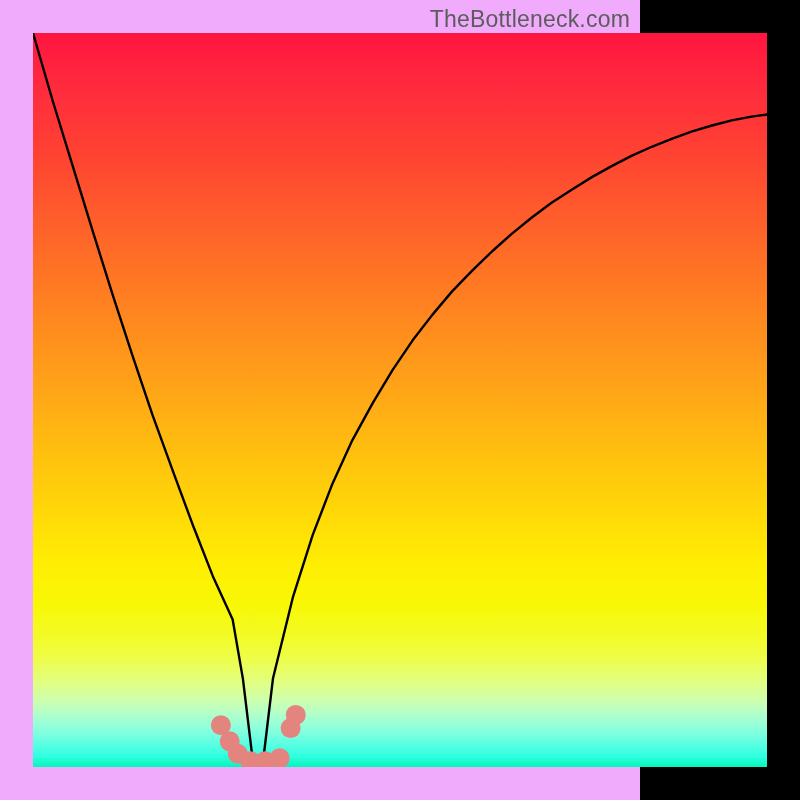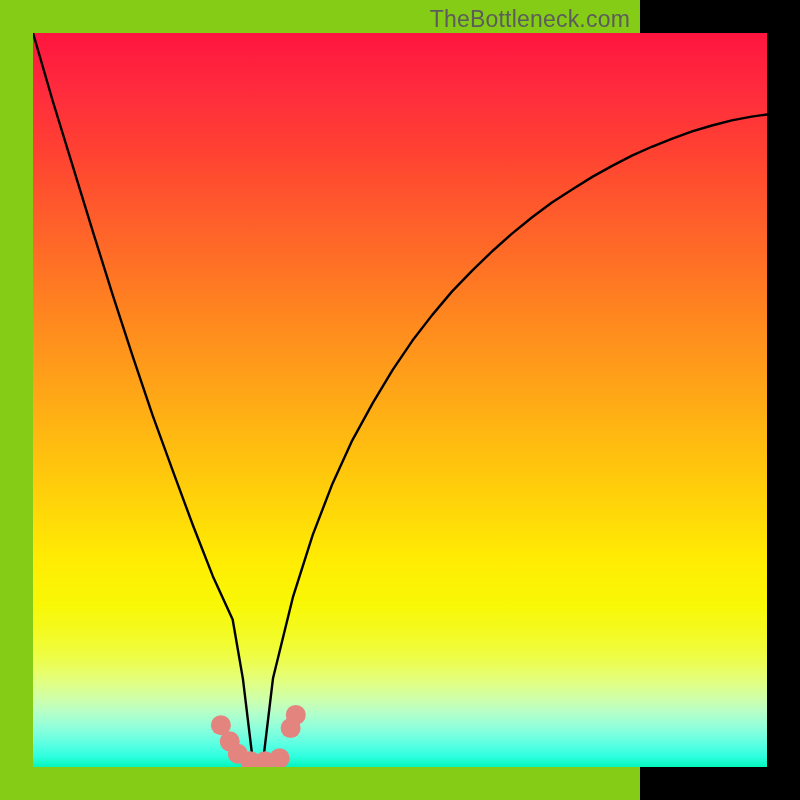--- a/index.html
+++ b/index.html
@@ -10,21 +10,21 @@
     overflow: hidden;
     background: #000;
     font-family: Arial, Helvetica, sans-serif;
   }
   .frame {
     position: absolute;
     top: 0;
     left: 0;
     width: 640px;
     height: 800px;
-    background: #84cc16;
+    background: #f0abfc;
   }
   .plot-area {
     position: absolute;
     top: 33px;
     left: 33px;
     width: 734px;
     height: 734px;
     overflow: hidden;
   }
   .gradient {

